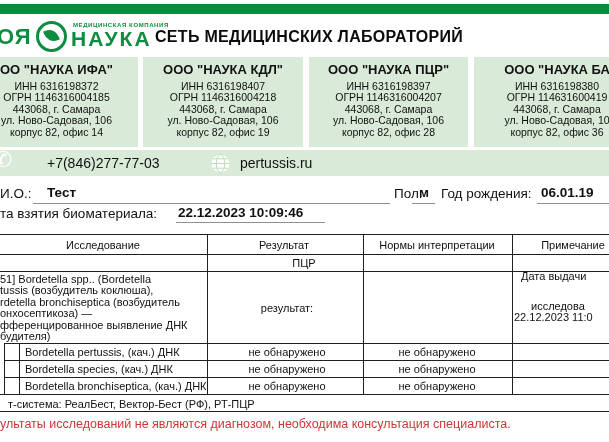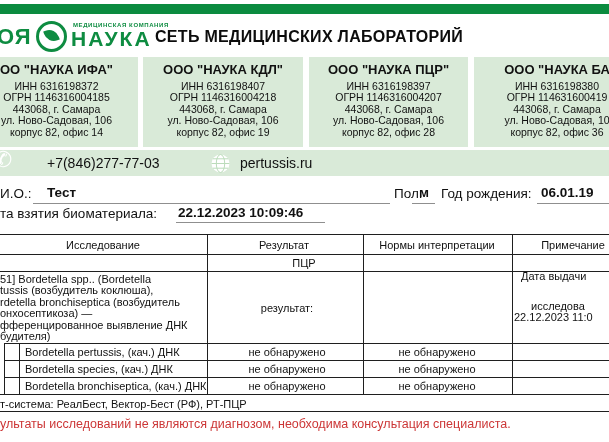--- a/index.html
+++ b/index.html
@@ -149,16 +149,16 @@
   <span class="abs tt tc" style="left:437px;top:346px;">не обнаружено</span>
 
   <span class="abs tt" style="left:25px;top:363px;">Bordetella species, (кач.) ДНК</span>
   <span class="abs tt tc" style="left:287px;top:363px;">не обнаружено</span>
   <span class="abs tt tc" style="left:437px;top:363px;">не обнаружено</span>
 
   <span class="abs tt" style="left:25px;top:380px;">Bordetella bronchiseptica, (кач.) ДНК</span>
   <span class="abs tt tc" style="left:287px;top:380px;">не обнаружено</span>
   <span class="abs tt tc" style="left:437px;top:380px;">не обнаружено</span>
 
-  <span class="abs tt" style="left:0;top:398px;">т-система: РеалБест, Вектор-Бест (РФ), РТ-ПЦР</span>
+  <span class="abs tt" style="left:8px;top:398px;">т-система: РеалБест, Вектор-Бест (РФ), РТ-ПЦР</span>
   <div class="redline">ультаты исследований не являются диагнозом, необходима консультация специалиста.</div>
 
 </div>
 
 </body></html>

